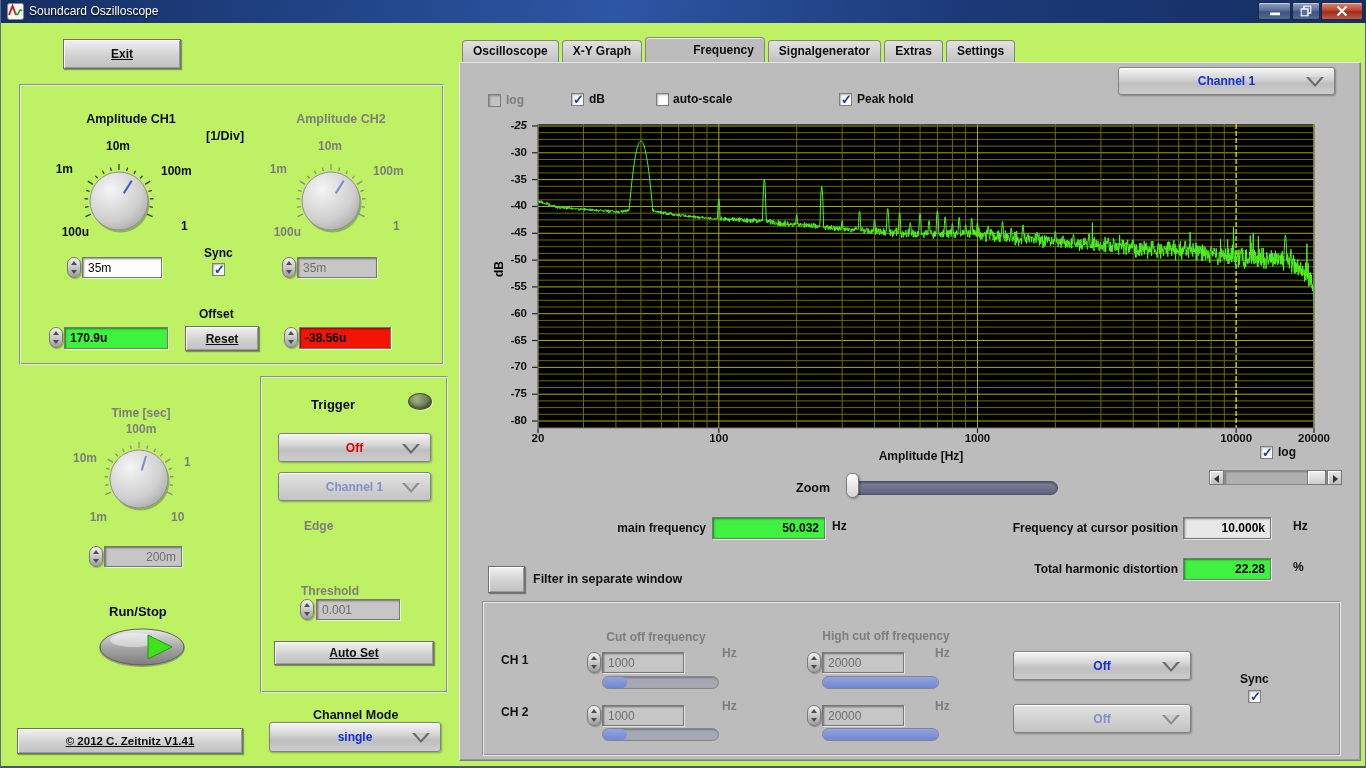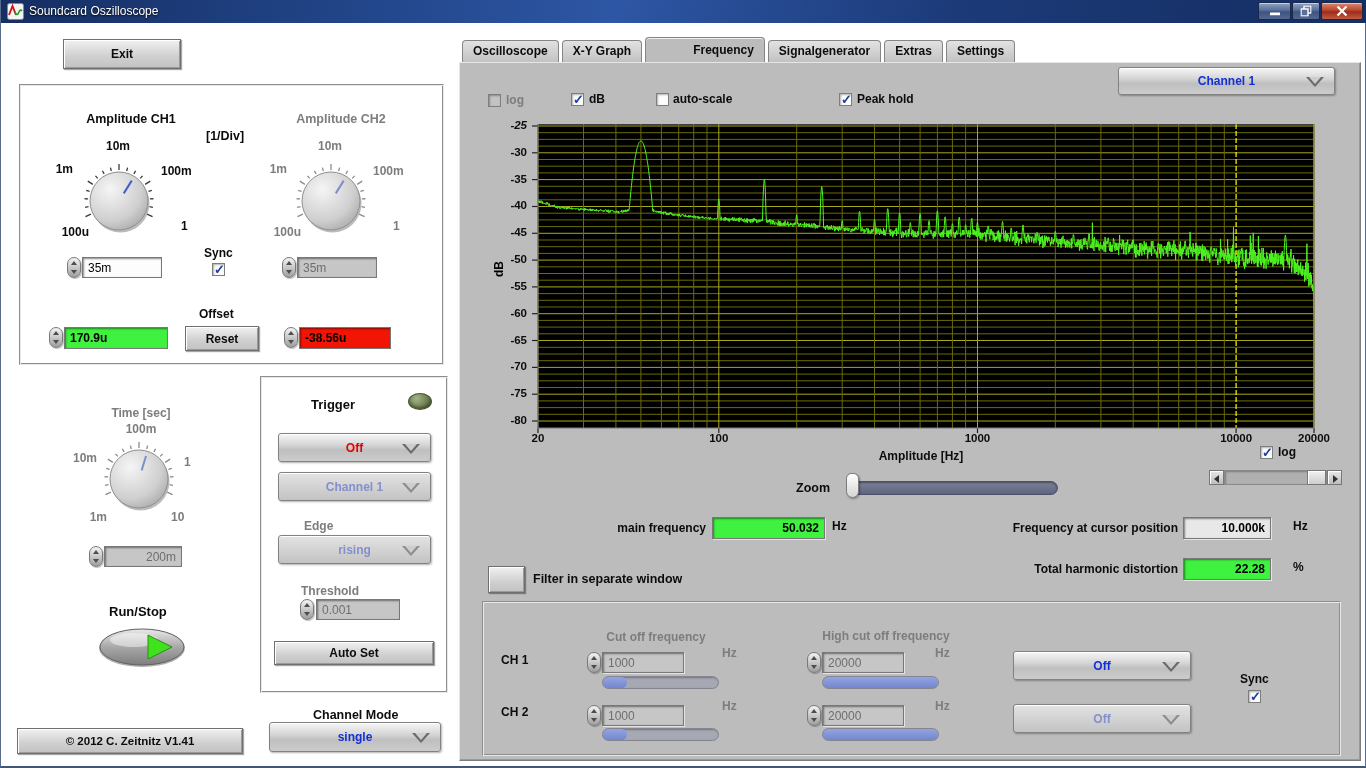--- a/index.html
+++ b/index.html
@@ -1,18 +1,18 @@
 <!DOCTYPE html>
 <html><head>
 <meta charset="utf-8">
 <style>
   * { margin:0; padding:0; box-sizing:border-box; }
   html,body { width:1366px; height:768px; overflow:hidden; }
   body { font-family:"Liberation Sans", sans-serif; background:#b5b5b5; }
-  #app { position:relative; width:1366px; height:768px; background:#ffffff; border-left:1px solid #5a6c8e; border-right:1px solid #5a6c8e; border-bottom:2px solid #44557a; }
+  #app { position:relative; width:1366px; height:768px; background:#bef264; border-left:1px solid #5a6c8e; border-right:1px solid #5a6c8e; border-bottom:2px solid #44557a; }
   .abs { position:absolute; }
   .lbl { position:absolute; font-size:12px; font-weight:bold; color:#0c0c0c; white-space:nowrap; }
   .dis { color:#7d7d7d !important; }
   .c { text-align:center; }
   .r { text-align:right; }
 
   
   #titlebar { position:absolute; left:0; top:0; width:1366px; height:23px;
     background:linear-gradient(100deg,#152e63 0%,#24498f 30%,#2d56a4 45%,#1c3a78 70%,#152e63 100%); }
   #title-text { position:absolute; left:28px; top:4px; color:#fff; font-size:12px; text-shadow:0 1px 2px #000; }
@@ -20,21 +20,21 @@
     background:linear-gradient(180deg,#8fa3c4 0%,#5a6f99 45%,#3e5482 55%,#53688f 100%); box-shadow:inset 0 1px 0 rgba(255,255,255,.5); }
   .winbtn.close { background:linear-gradient(180deg,#e westbrook 0,#c86a52 0%,#b03a24 50%,#952a18 55%,#c65a40 100%); }
   .winglyph { position:absolute; left:50%; top:50%; transform:translate(-50%,-50%); }
 
   
   .groove { position:absolute; border:1px solid; border-color:#8e8e8e #e8e8e8 #e8e8e8 #8e8e8e;
     box-shadow:inset 1px 1px 0 #e8e8e8, inset -1px -1px 0 #8e8e8e; }
   .btn3d { position:absolute; display:flex; align-items:center; justify-content:center;
     background:linear-gradient(180deg,#f1f1f1,#cfcfcf 60%,#c2c2c2); border:1px solid #6f6f6f;
     box-shadow:inset 1px 1px 0 #ffffff, inset -1px -1px 0 #9a9a9a, 1px 1px 1px rgba(0,0,0,.35);
-    font-size:12px; font-weight:bold; color:#0c0c0c; cursor:pointer; }
+    font-size:12px; font-weight:bold; color:#0c0c0c; cursor:pointer;text-decoration:underline; }
   .fld { position:absolute; display:flex; align-items:center; background:#fff; border:1px solid #787878;
     box-shadow:inset 1px 1px 2px rgba(0,0,0,.45), 1px 1px 0 rgba(255,255,255,.6);
     font-size:12px; font-weight:bold; color:#000; padding:0 5px; }
   .fld.green { background:#3ff23f; }
   .fld.red { background:#f21505; }
   .fld.grayfld { background:#c6c6c6; color:#6e6e6e; }
   .fld.white { background:#fdfdfd; }
   .fld.lite { background:#e8e8e8; }
 
   .dropdown { position:absolute; border-radius:3px; border:1px solid #828282;
@@ -267,25 +267,20 @@
     <span class="redtxt">Off</span>
     <span class="tri-o"></span>
       <span class="tri-i"></span>
   </div>
   <div class="dropdown" style="left:277px;top:472px;width:153px;height:29px;background:linear-gradient(180deg,#e3e3e3,#c3c3c3)">
     <span class="mutedblue">Channel 1</span>
     <span class="tri-o" style="border-top-color:#8d8d8d"></span>
       <span class="tri-i"></span>
   </div>
   <div class="lbl dis" style="left:303px;top:519px">Edge</div>
-  <div class="dropdown" style="left:277px;top:535px;width:153px;height:29px;background:linear-gradient(180deg,#e3e3e3,#c3c3c3)">
-    <span class="mutedblue">rising</span>
-    <span class="tri-o" style="border-top-color:#8d8d8d"></span>
-      <span class="tri-i"></span>
-  </div>
   <div class="lbl dis" style="left:300px;top:584px">Threshold</div>
   <div class="spin" style="left:299px;top:599px"></div>
   <div class="fld grayfld" style="left:315px;top:599px;width:84px;height:21px;font-weight:normal">0.001</div>
   <div class="btn3d" style="left:273px;top:641px;width:160px;height:24px">
     <span>Auto Set</span>
   </div>
 
   <div class="lbl" style="left:312px;top:708px;font-size:12.5px">Channel Mode</div>
   <div class="dropdown" style="left:268px;top:722px;width:172px;height:30px">
     <span class="blue">single</span>

